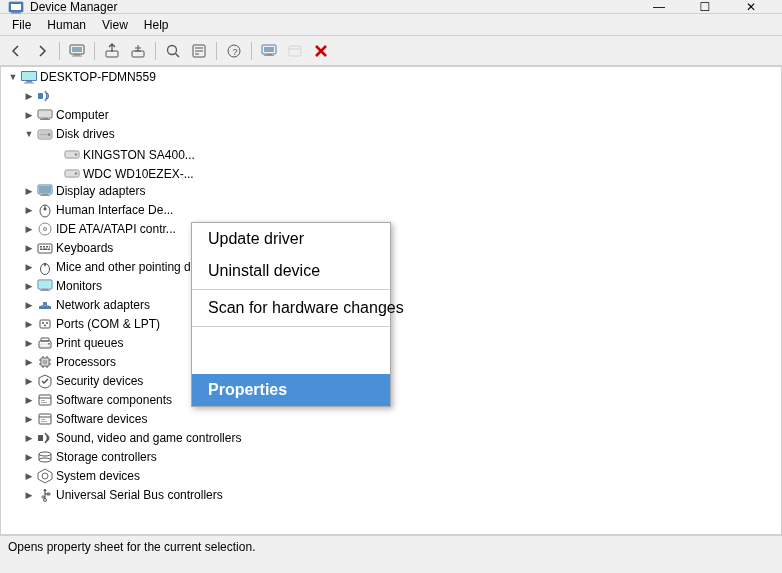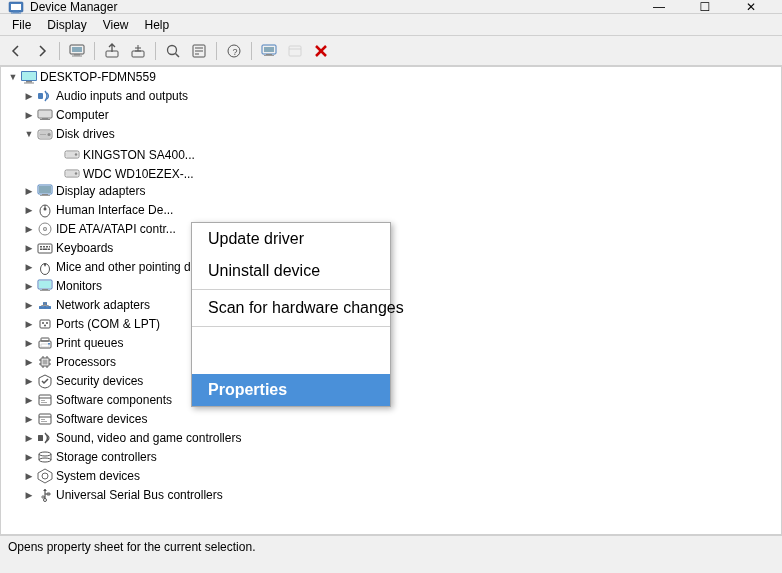--- a/index.html
+++ b/index.html
@@ -201,21 +201,21 @@
   <span class="title-bar-text">Device Manager</span>
   <div class="title-bar-buttons">
     <button class="title-btn">—</button>
     <button class="title-btn">☐</button>
     <button class="title-btn close">✕</button>
   </div>
 </div>
 
 <div class="menu-bar">
   <span class="menu-item">File</span>
-  <span class="menu-item">Display</span>
+  <span class="menu-item">Human</span>
   <span class="menu-item">View</span>
   <span class="menu-item">Help</span>
 </div>
 
 <div class="toolbar">
 
   <button class="toolbar-btn" title="Back">
     <svg width="16" height="16" viewBox="0 0 16 16">
         <path d="M10 3 L5 8 L10 13" stroke="#444" stroke-width="1.5" fill="none"></path>
       </svg>
@@ -314,21 +314,20 @@
 
     <div class="tree-item indent-1">
       <span class="expander">▶</span>
       <span class="tree-icon">
         <svg width="16" height="16" viewBox="0 0 16 16">
           <rect x="1" y="5" width="5" height="6" rx="1" fill="#4a7ebb"></rect>
           <path d="M8 3 Q12 8 8 13" fill="none" stroke="#4a7ebb" stroke-width="1.5"></path>
           <path d="M10 5 Q13 8 10 11" fill="none" stroke="#4a7ebb" stroke-width="1.2"></path>
         </svg>
       </span>
-      <span class="tree-label">Audio inputs and outputs</span>
     </div>
 
     <div class="tree-item indent-1">
       <span class="expander">▶</span>
       <span class="tree-icon">
         <svg width="16" height="16" viewBox="0 0 16 16">
           <rect x="1" y="3" width="14" height="8" rx="1" fill="none" stroke="#666" stroke-width="1"></rect>
           <rect x="2" y="4" width="12" height="6" fill="#ddd"></rect>
           <rect x="5" y="11" width="6" height="1" fill="#888"></rect>
           <rect x="3" y="12" width="10" height="1" fill="#888"></rect>

